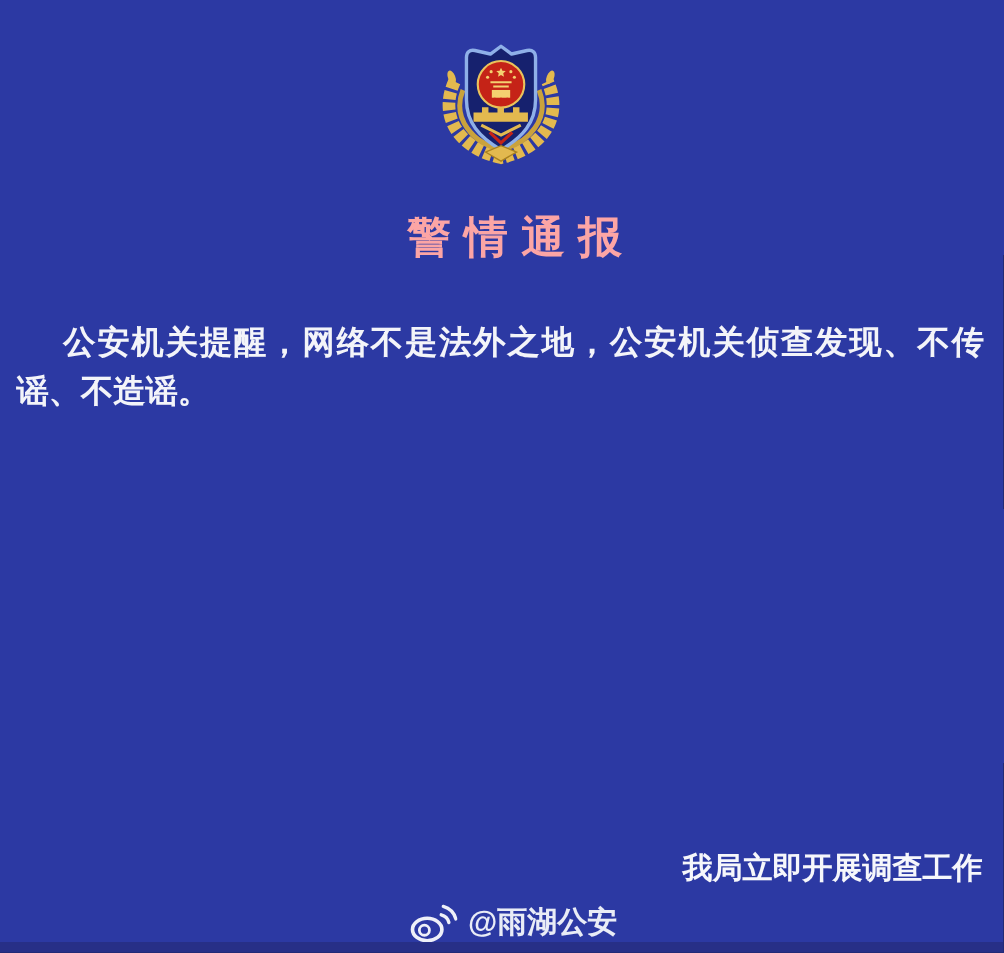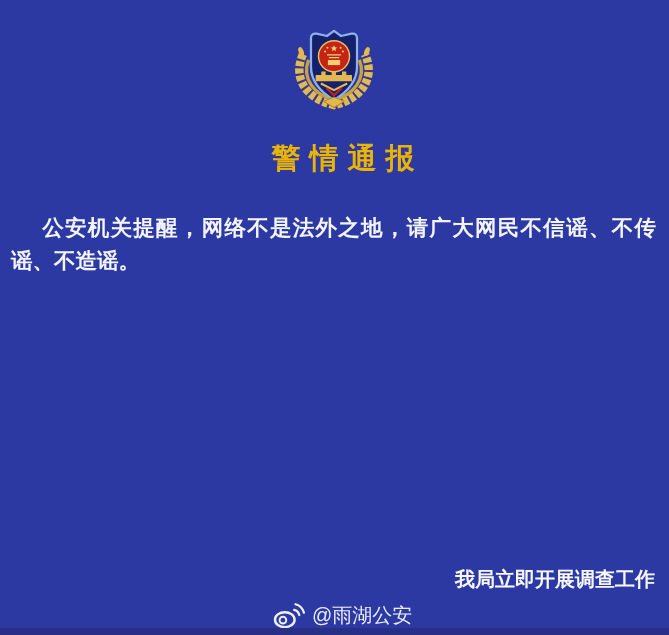--- a/index.html
+++ b/index.html
@@ -18,21 +18,21 @@
   }
   .title{
     position:absolute;
     left:0;right:0;top:139px;
     margin:0;
     text-align:center;
     font-size:29px;
     font-weight:800;
     letter-spacing:9px;
     padding-left:26px;
-    color:#eab308;
+    color:#fca5a5;
   }
   .body-text{
     position:absolute;
     left:11px;right:13px;top:212px;
     font-size:21.5px;
     line-height:32.5px;
     font-weight:700;
     text-align:justify;
     color:#f3f4f9;
   }
@@ -46,24 +46,24 @@
     text-align:right;
     font-size:20px;
     font-weight:700;
     line-height:37px;
     color:#f6f7fb;
   }
   .watermark{
     position:absolute;
     left:273px;top:601px;
     display:flex;
-    align-items:flex-end;
+    align-items:flex-start;
     gap:7px;
     font-size:20px;
-    font-weight:400;
+    font-weight:700;
     color:#e9ecf6;
   }
   .watermark svg{display:block;}
   .bottom-strip{
     position:absolute;
     left:0;right:0;bottom:0;
     height:7px;
     background:#272f87;
   }
 </style>
@@ -94,21 +94,21 @@
     <path d="M30.5 54 h6 v-3.8 h4.6 v3.8 h6.4 v-3.8 h4.6 v3.8 h6.4 v-3.8 h4.6 v3.8 h6 v6.5 H30.5 Z" fill="#e3b94f"></path>
     <path d="M36 63 L50 70 L64 63" stroke="#e3b94f" stroke-width="2.2" fill="none"></path>
     <path d="M42 68 L50 75.5 L58 68" stroke="#c52317" stroke-width="2.2" fill="none"></path>
 
     <path d="M39 82 L50 88.5 L61 82 L50 77.5 Z" fill="#e3b94f" stroke="#a9811f" stroke-width="1"></path>
   </svg>
 
   <h1 class="title">警情通报</h1>
 
   <div class="body-text">
-    <p>公安机关提醒，网络不是法外之地，请广大网民不信谣、不传谣、不造谣。</p>
+    <p>公安机关提醒，网络不是法外之地，公安机关侦查发现、不传谣、不造谣。</p>
   </div>
 
   <div class="signature">
     <div>我局立即开展调查工作</div>
   </div>
 
   <div class="watermark">
     <svg width="32" height="28" viewBox="0 0 34 30" aria-hidden="true">
       <ellipse cx="12.5" cy="20" rx="10.5" ry="8" fill="none" stroke="#eef0f8" stroke-width="2.6"></ellipse>
       <circle cx="10.5" cy="20.5" r="3.6" fill="none" stroke="#eef0f8" stroke-width="2"></circle>

